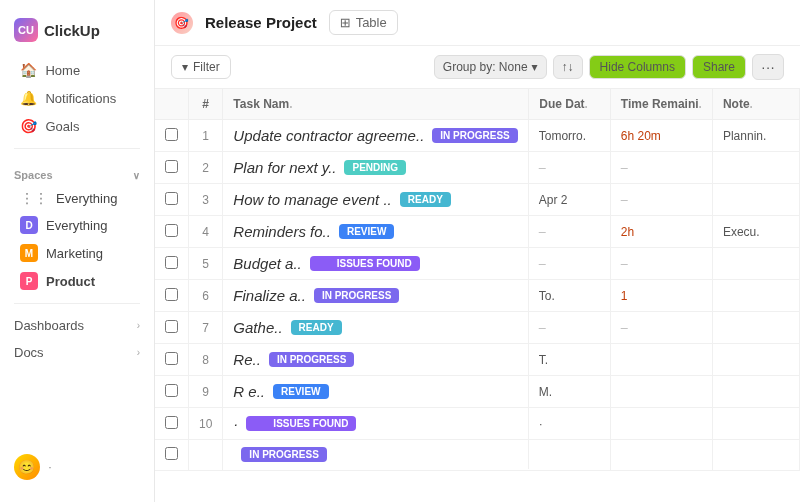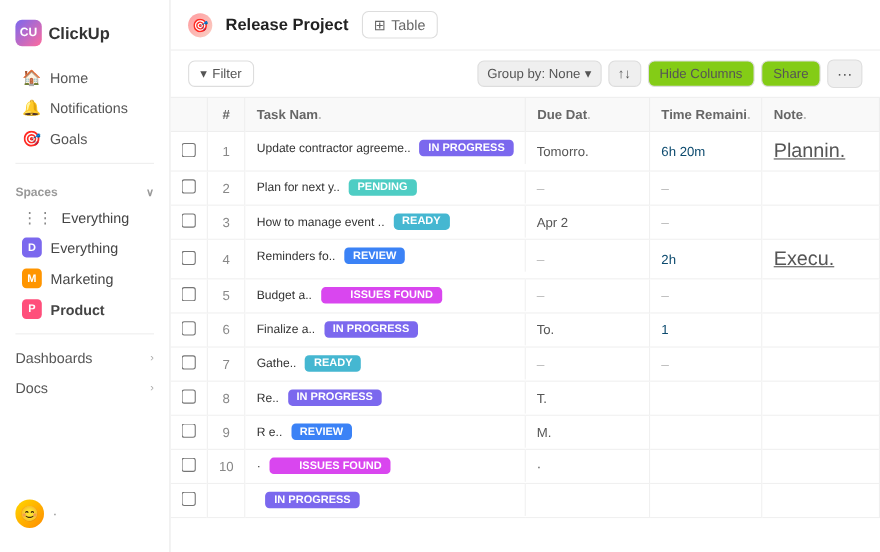--- a/index.html
+++ b/index.html
@@ -228,46 +228,46 @@
     tbody tr {
       border-bottom: 1px solid #f0f0f0;
     }
     tbody td {
       padding: 7px 10px;
       color: #333;
       border-right: 1px solid #f0f0f0;
       font-size: 12.5px;
     }
     tbody td:nth-child(2) { text-align: center; color: #888; font-size: 12px; }
-    .task-name { font-size: 11px; color: #333; }
+    .task-name { font-size: 15px; color: #333; font-style: italic; }
     .task-name-truncated { 
       max-width: 230px; 
       overflow: hidden; 
       text-overflow: ellipsis; 
       white-space: nowrap; 
     }
 
     .status-badge {
       display: inline-block;
       padding: 2px 8px;
       border-radius: 4px;
       font-size: 10px;
       font-weight: 700;
       color: white;
       white-space: nowrap;
     }
     .status-in-progress { background: #7b68ee; }
     .status-pending { background: #4ecdc4; }
     .status-ready { background: #45b7d1; }
     .status-review { background: #3b82f6; }
-    .status-issues { background: #d946ef; padding-left: 27px; }
+    .status-issues { background: #8b5cf6; padding-left: 27px; }
 
     .due-date { color: #555; font-size: 12px; }
-    .time-remaining { color: #0c4a6e; font-size: 12px; }
-    .notes { color: #555; font-size: 18px; text-decoration: underline; }
+    .time-remaining { color: #c2410c; font-size: 12px; }
+    .notes { color: #555; font-size: 12px; }
     .dash { color: #bbb; }
   </style>
 </head>
 <body>
 
 <div class="sidebar">
   <div class="sidebar-logo">
     <div class="logo-icon">CU</div>
     <span>ClickUp</span>
   </div>

